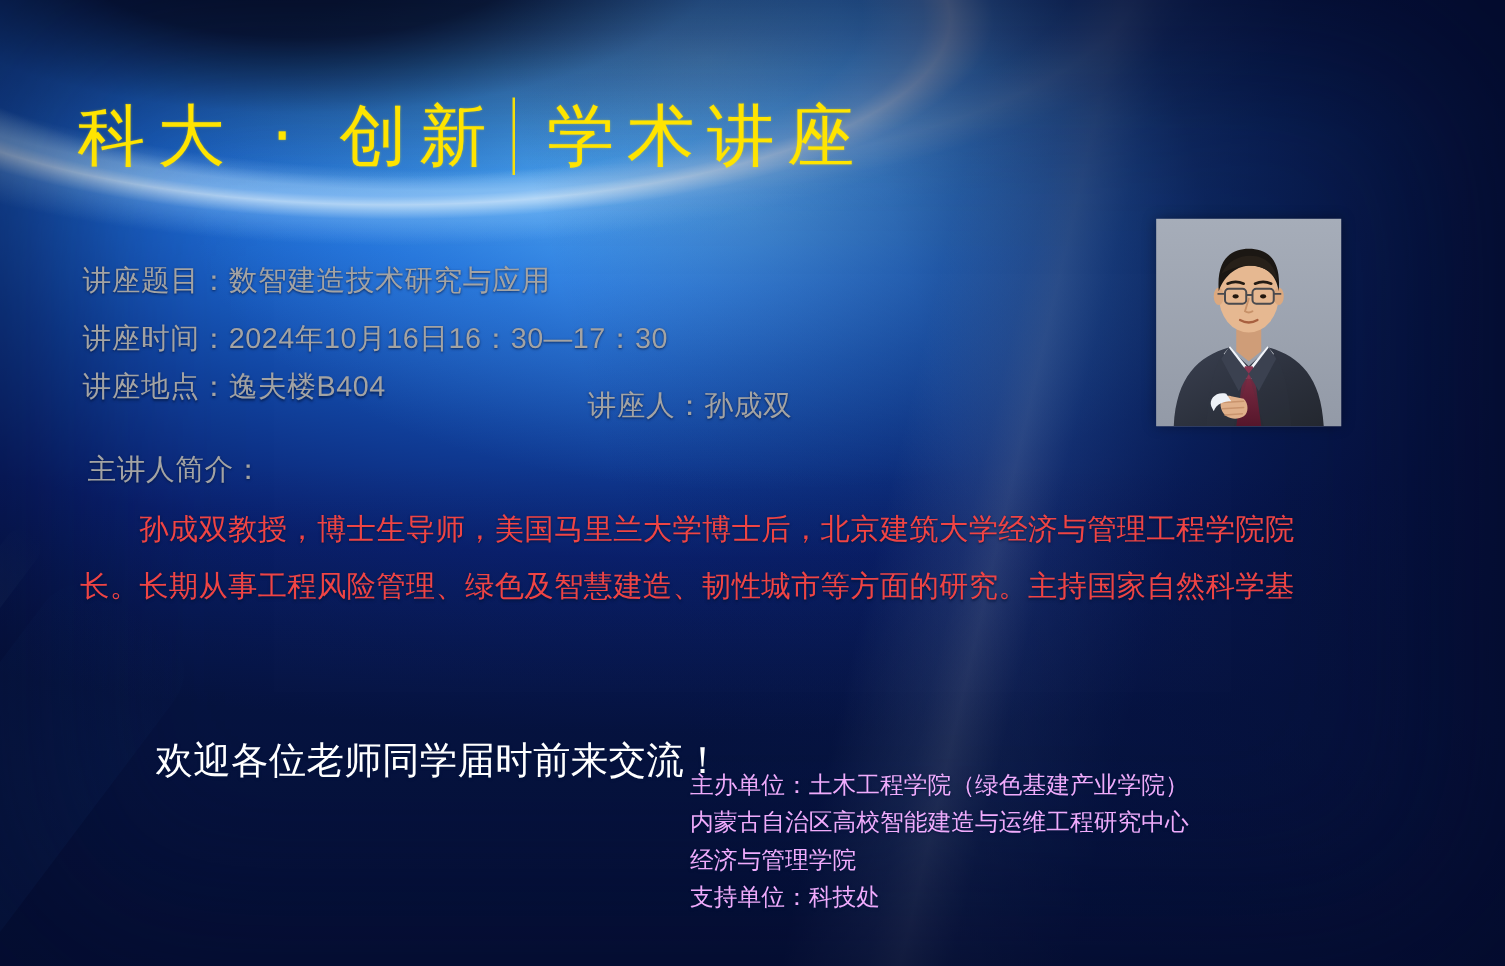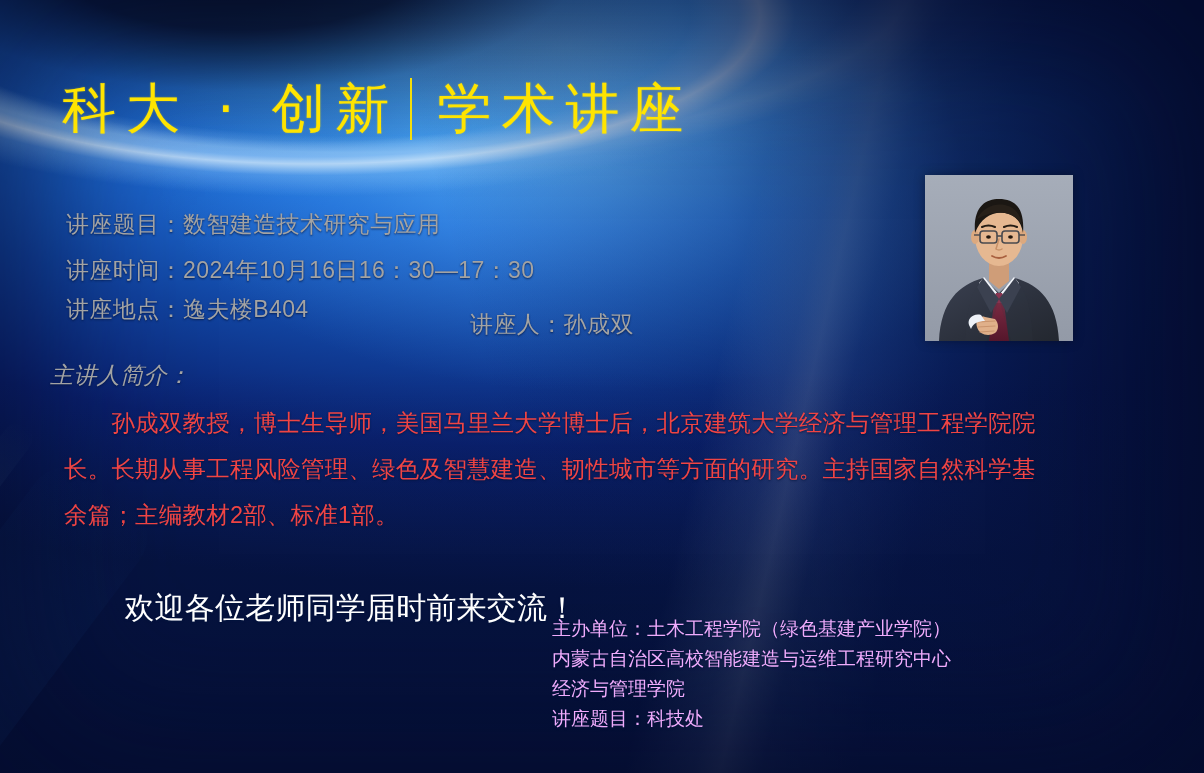--- a/index.html
+++ b/index.html
@@ -64,21 +64,21 @@
     width:2px;height:62px;background:#FFE400;margin:0 26px 0 10px;opacity:.95;
   }
 
   
   .info{position:absolute;color:#a3a3a3;font-size:23px;letter-spacing:.4px;
     text-shadow:0 1px 2px rgba(0,20,60,.75);white-space:nowrap;}
   #l-topic{left:66px;top:209px;}
   #l-time{left:66px;top:255px;}
   #l-place{left:66px;top:294px;}
   #l-speaker{left:470px;top:309px;}
-  #l-biolabel{left:50px;top:360px;font-style:italic;}
+  #l-biolabel{left:70px;top:360px;}
 
   
   .bio{
     position:absolute;left:64px;top:400px;width:1082px;color:#ef4444;font-size:23.5px;
     line-height:46px;letter-spacing:.2px;text-shadow:0 1px 2px rgba(0,20,60,.8);
   }
   .bio-line{white-space:nowrap;}
   .bio-welcome{position:absolute;left:64px;top:588px;color:#fff;font-size:30px;
     letter-spacing:.2px;text-shadow:0 1px 2px rgba(0,20,60,.8);}
 
@@ -127,30 +127,29 @@
 
   <div class="info" id="l-topic">讲座题目：数智建造技术研究与应用</div>
   <div class="info" id="l-time">讲座时间：2024年10月16日16：30—17：30</div>
   <div class="info" id="l-place">讲座地点：逸夫楼B404</div>
   <div class="info" id="l-speaker">讲座人：孙成双</div>
   <div class="info" id="l-biolabel">主讲人简介：</div>
 
   <div class="bio">
     <div class="bio-line">　　孙成双教授，博士生导师，美国马里兰大学博士后，北京建筑大学经济与管理工程学院院</div>
     <div class="bio-line">长。长期从事工程风险管理、绿色及智慧建造、韧性城市等方面的研究。主持国家自然科学基</div>
-    <div class="bio-line">余篇；主编教材2部、标准1部。</div>
   </div>
 
   <div class="bio-welcome">　　欢迎各位老师同学届时前来交流！</div>
 
   <div class="org">
     <div class="org-line">主办单位：土木工程学院（绿色基建产业学院）</div>
     <div class="org-line">内蒙古自治区高校智能建造与运维工程研究中心</div>
     <div class="org-line">经济与管理学院</div>
-    <div class="org-line">讲座题目：科技处</div>
+    <div class="org-line">支持单位：科技处</div>
   </div>
 
   <div class="photo">
     <svg width="148" height="166" viewBox="0 0 148 166">
       <defs>
         <linearGradient id="bgph" x1="0" y1="0" x2="0" y2="1">
           <stop offset="0%" stop-color="#a6adb9"></stop>
           <stop offset="100%" stop-color="#939aa7"></stop>
         </linearGradient>
         <linearGradient id="suitg" x1="0" y1="0" x2="1" y2="1">

